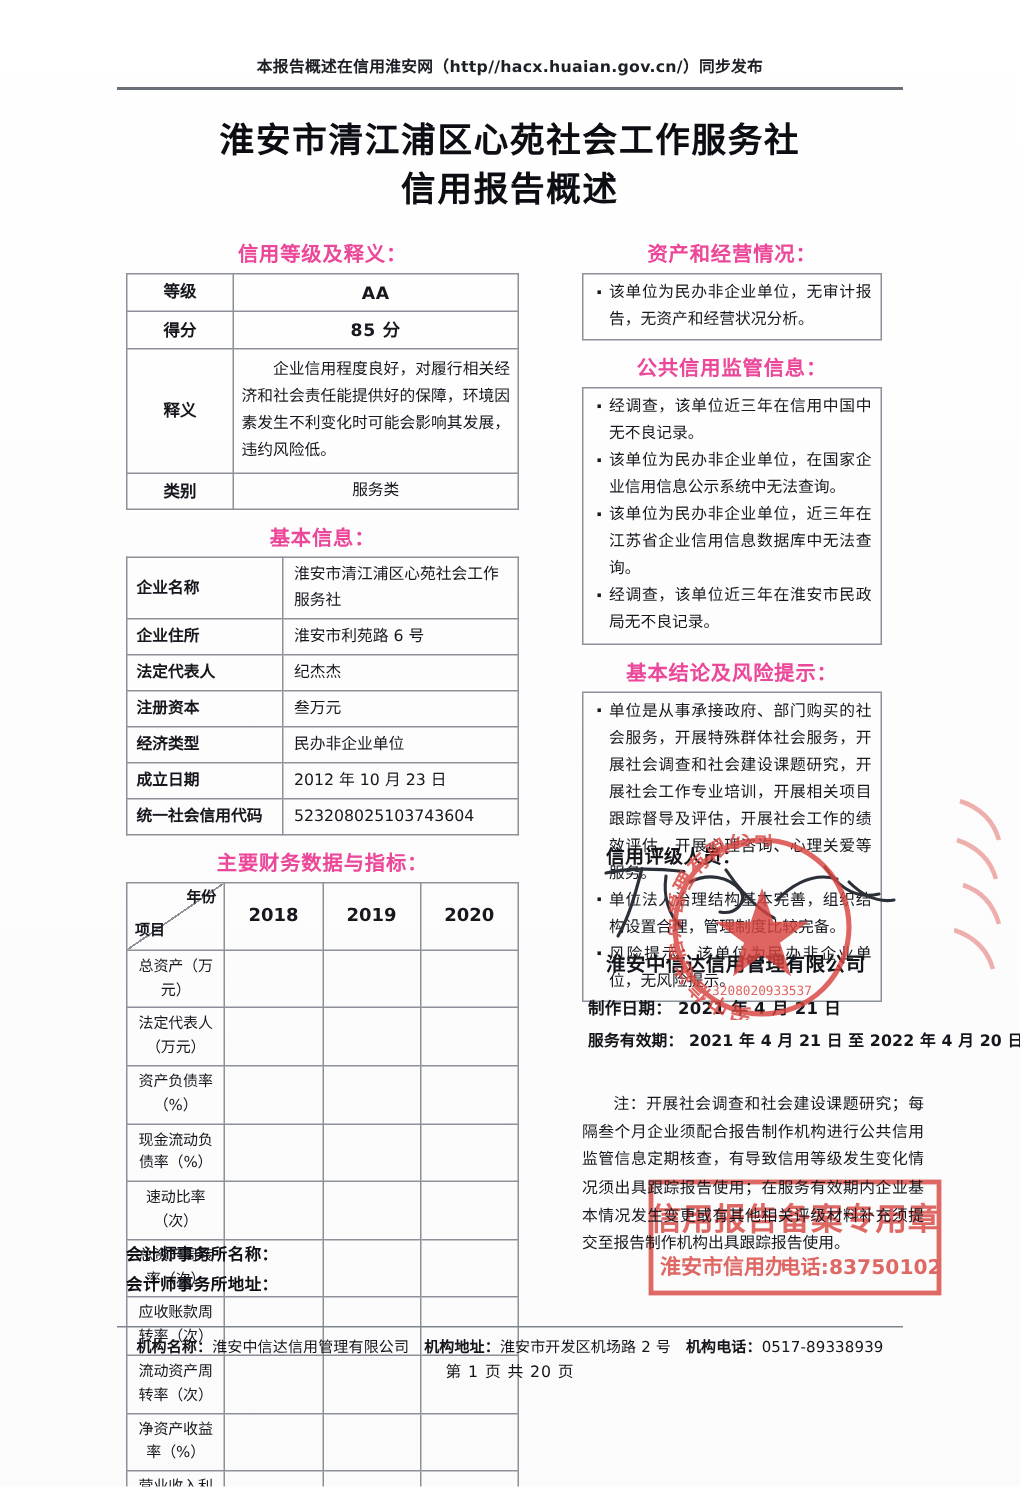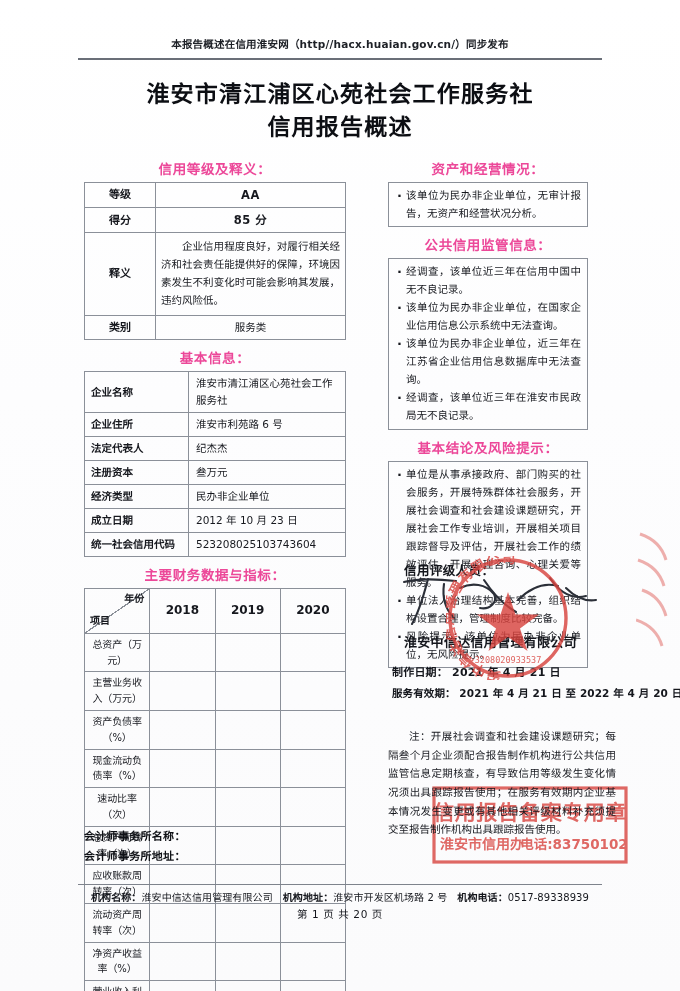--- a/index.html
+++ b/index.html
@@ -408,21 +408,21 @@
         <td class="yr">2019</td>
         <td class="yr">2020</td>
       </tr>
     <tr>
           <td class="item">总资产（万元）</td>
           <td class="blank"></td>
           <td class="blank"></td>
           <td class="blank"></td>
         </tr>
         <tr>
-          <td class="item">主营业务收入（万元）</td>
+          <td class="item">法定代表人（万元）</td>
           <td class="blank"></td>
           <td class="blank"></td>
           <td class="blank"></td>
         </tr>
         <tr>
           <td class="item">资产负债率（%）</td>
           <td class="blank"></td>
           <td class="blank"></td>
           <td class="blank"></td>
         </tr>

